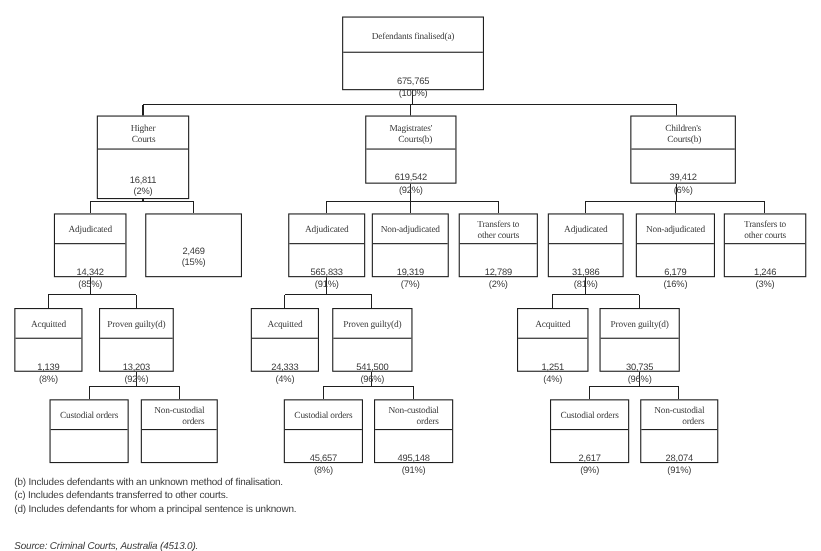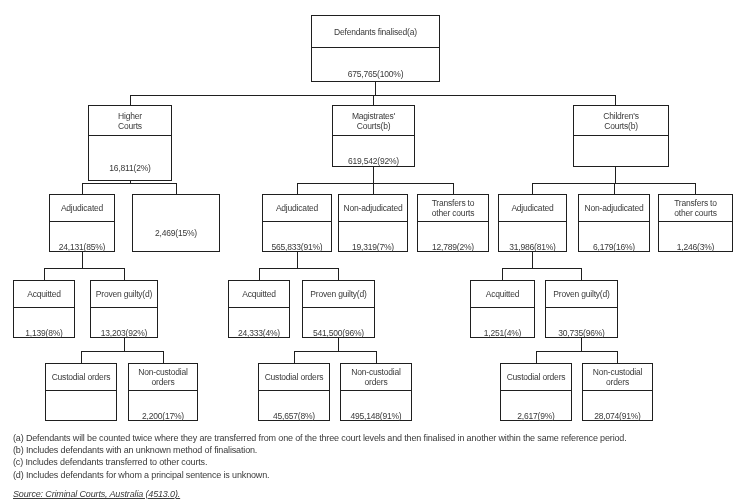--- a/index.html
+++ b/index.html
@@ -9,32 +9,33 @@
   }
   .connectors{position:absolute;left:0;top:0;}
   .node{
     position:absolute;border:1px solid #1f1f1f;background:#fff;
     display:flex;flex-direction:column;box-sizing:border-box;
     font-size:8.5px;letter-spacing:-0.2px;
   }
   .node-label{
     flex:0 0 auto;border-bottom:1px solid #1f1f1f;
     display:flex;align-items:center;justify-content:center;
-    text-align:center;white-space:pre;line-height:10px;
+    text-align:right;white-space:pre;line-height:10px;
     box-sizing:border-box;
+    font-family:Liberation Serif, serif;
   }
   .node-value{
-    flex:1 1 auto;display:flex;
+    flex:1 1 auto;display:flex;flex-direction:column;
     align-items:center;justify-content:center;line-height:10.5px;margin-top:20px;
   }
   .footnotes{
     position:absolute;left:13px;top:432px;font-size:9px;
     line-height:12.2px;letter-spacing:-0.15px;color:#3a3a3a;
   }
-  .source-line{font-style:italic;margin-top:7px;text-decoration:underline;}
+  .source-line{font-style:italic;margin-top:21px;}
 </style>
 </head>
 <body>
 
 <div class="figure">
 
   <svg class="connectors" width="746" height="501" aria-hidden="true">
     <path fill="none" stroke="#1f1f1f" stroke-width="1" shape-rendering="crispEdges" d="
       M375,82 L375,95 M130,95 L615,95 M130,95 L130,105 M373,95 L373,105 M615,95 L615,105
       M130,167 L130,183 M82,183 L176,183 M82,183 L82,194 M176,183 L176,194
@@ -68,26 +69,30 @@
     <div class="node-label" style="height:30px">Magistrates'
 Courts(b)</div>
     <div class="node-value">
       <div>619,542</div>
       <div>(92%)</div>
     </div>
   </div>
   <div class="node" style="left:573px;top:105px;width:96px;height:62px">
     <div class="node-label" style="height:30px">Children's
 Courts(b)</div>
+    <div class="node-value">
+      <div>39,412</div>
+      <div>(6%)</div>
+    </div>
   </div>
 
   <div class="node" style="left:49px;top:194px;width:66px;height:58px">
     <div class="node-label" style="height:27px">Adjudicated</div>
     <div class="node-value">
-      <div>24,131</div>
+      <div>14,342</div>
       <div>(85%)</div>
     </div>
   </div>
   <div class="node" style="left:132px;top:194px;width:88px;height:58px">
     <div class="node-value">
       <div>2,469</div>
       <div>(15%)</div>
     </div>
   </div>
   <div class="node" style="left:262px;top:194px;width:70px;height:58px">
@@ -177,24 +182,20 @@
       <div>(96%)</div>
     </div>
   </div>
 
   <div class="node" style="left:45px;top:363px;width:72px;height:58px">
     <div class="node-label" style="height:27px">Custodial orders</div>
   </div>
   <div class="node" style="left:128px;top:363px;width:70px;height:58px">
     <div class="node-label" style="height:27px">Non-custodial
 orders</div>
-    <div class="node-value">
-      <div>2,200</div>
-      <div>(17%)</div>
-    </div>
   </div>
   <div class="node" style="left:258px;top:363px;width:72px;height:58px">
     <div class="node-label" style="height:27px">Custodial orders</div>
     <div class="node-value">
       <div>45,657</div>
       <div>(8%)</div>
     </div>
   </div>
   <div class="node" style="left:340px;top:363px;width:72px;height:58px">
     <div class="node-label" style="height:27px">Non-custodial
@@ -214,20 +215,19 @@
   <div class="node" style="left:582px;top:363px;width:71px;height:58px">
     <div class="node-label" style="height:27px">Non-custodial
 orders</div>
     <div class="node-value">
       <div>28,074</div>
       <div>(91%)</div>
     </div>
   </div>
 
   <div class="footnotes">
-    <div>(a) Defendants will be counted twice where they are transferred from one of the three court levels and then finalised in another within the same reference period.</div>
     <div>(b) Includes defendants with an unknown method of finalisation.</div>
     <div>(c) Includes defendants transferred to other courts.</div>
     <div>(d) Includes defendants for whom a principal sentence is unknown.</div>
     <div class="source-line">Source: Criminal Courts, Australia (4513.0).</div>
   </div>
 
 </div>
 
 </body></html>

